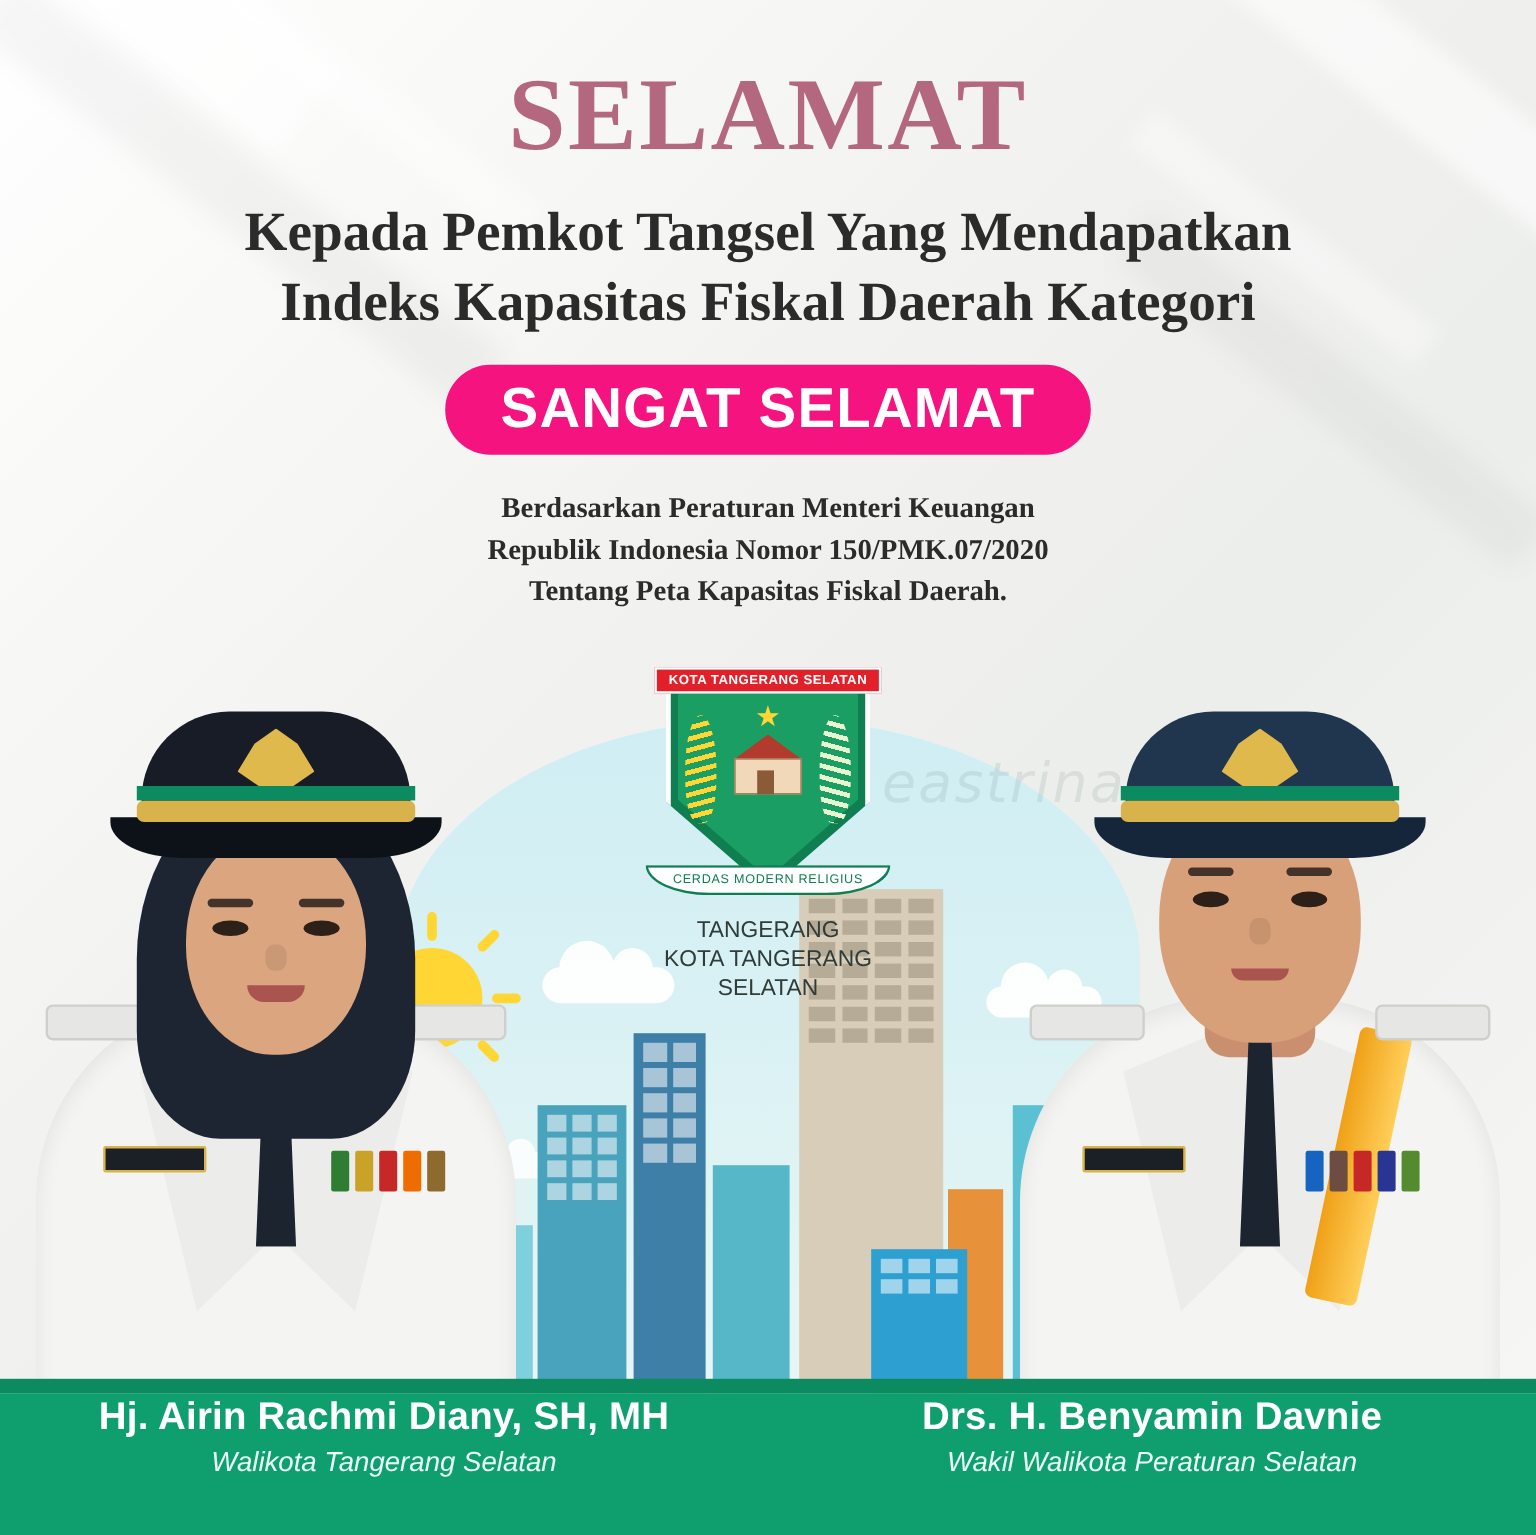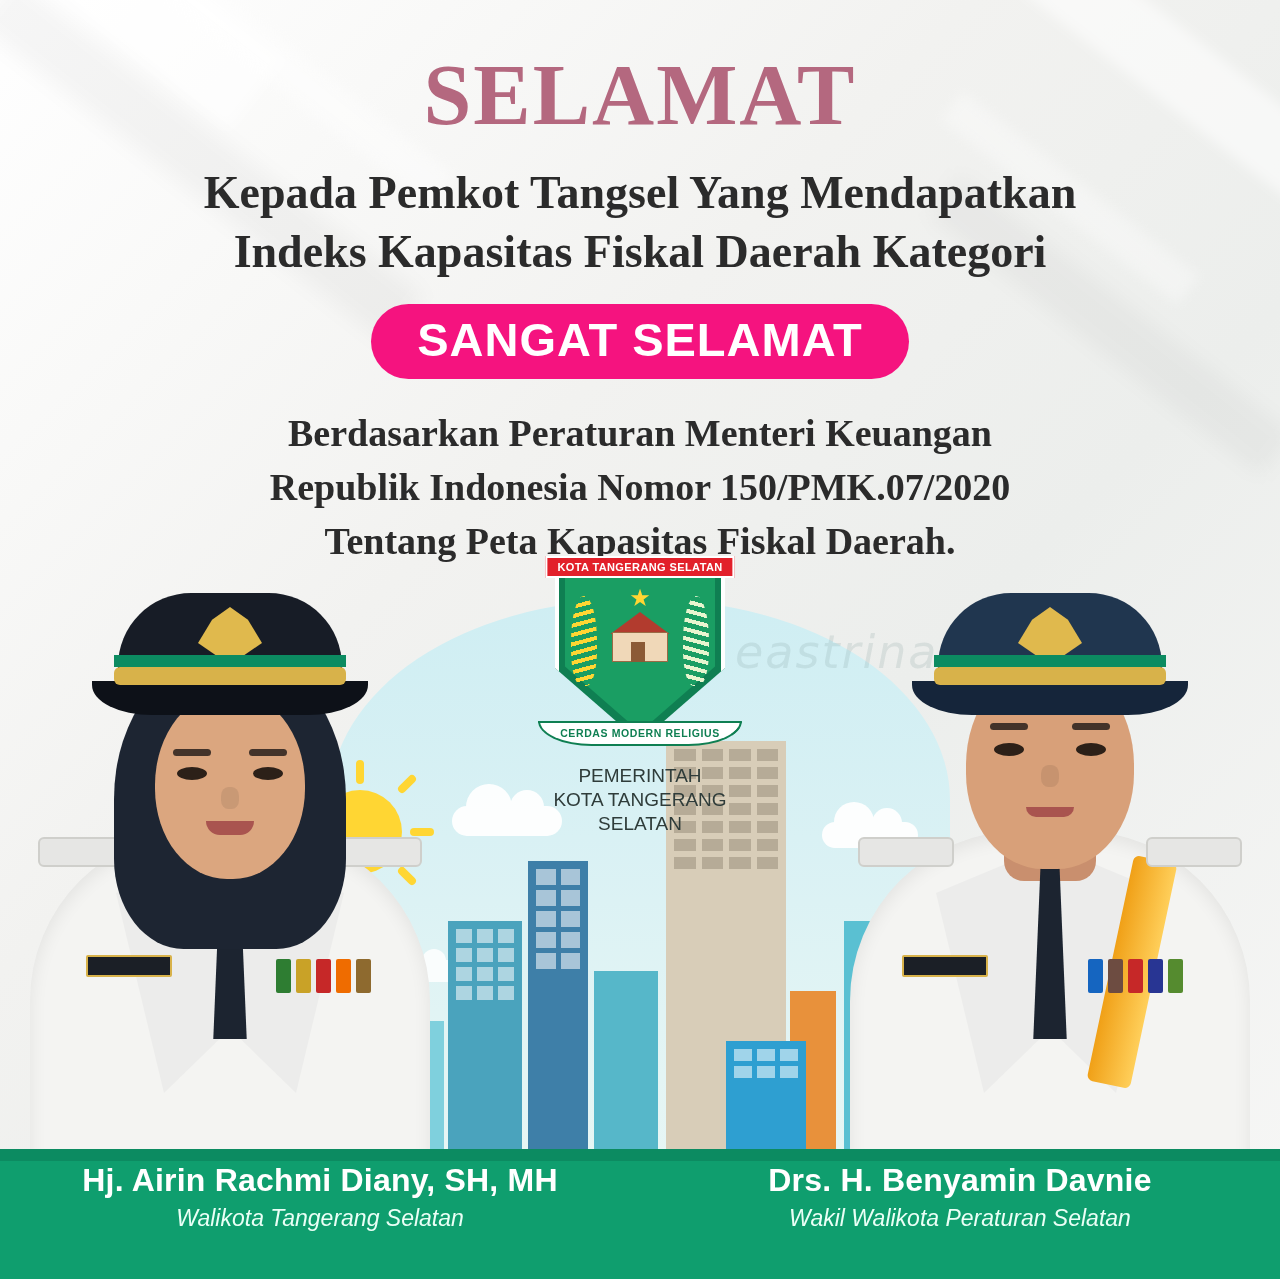--- a/index.html
+++ b/index.html
@@ -156,21 +156,21 @@
     color: #ffffff;
     font-family: "Liberation Sans", sans-serif;
     font-weight: 700;
     font-size: 47px;
     letter-spacing: 1px;
     line-height: 1.1;
   }
   .sub2 {
     font-family: "Liberation Serif", serif;
     font-weight: 700;
-    font-size: 38px;
+    font-size: 24px;
     line-height: 1.42;
     color: #2b2b2b;
     margin: 28px 0 0 0;
   }
 
   
   .emblem-wrap {
     position: absolute;
     left: 50%;
     top: 556px;
@@ -263,21 +263,21 @@
   .ribbon-bot {
     position:absolute;
     left: 50%;
     transform: translateX(-50%);
     bottom: 6px;
     width: 200px;
     background: #ffffff;
     border: 2px solid #0f7f52;
     color: #0f7f52;
     font-size: 10.5px;
-    font-weight: 700;
+    font-weight: 400;
     letter-spacing: .6px;
     padding: 4px 0 5px 0;
     border-radius: 0 0 60px 60px / 0 0 28px 28px;
     z-index: 4;
   }
   .emblem-caption {
     margin-top: 12px;
     font-size: 19px;
     line-height: 1.25;
     color: #2f3c3a;
@@ -669,21 +669,21 @@
       <div class="padi right"></div>
       <div class="ribbon-top">KOTA TANGERANG SELATAN</div>
       <div class="star">★</div>
       <div class="house">
         <div class="roof"></div>
         <div class="body"></div>
         <div class="door"></div>
       </div>
       <div class="ribbon-bot">CERDAS MODERN RELIGIUS</div>
     </div>
-    <div class="emblem-caption">PEMERINTAH</div>
+    <div class="emblem-caption">TANGERANG</div>
     <div class="emblem-caption" style="margin-top:0">KOTA TANGERANG SELATAN</div>
   </div>
 
   <div class="band">
     <div class="band-inner">
       <div class="band-col">
         <div class="band-name">Hj. Airin Rachmi Diany, SH, MH</div>
         <div class="band-role">Walikota Tangerang Selatan</div>
       </div>
       <div class="band-col">

